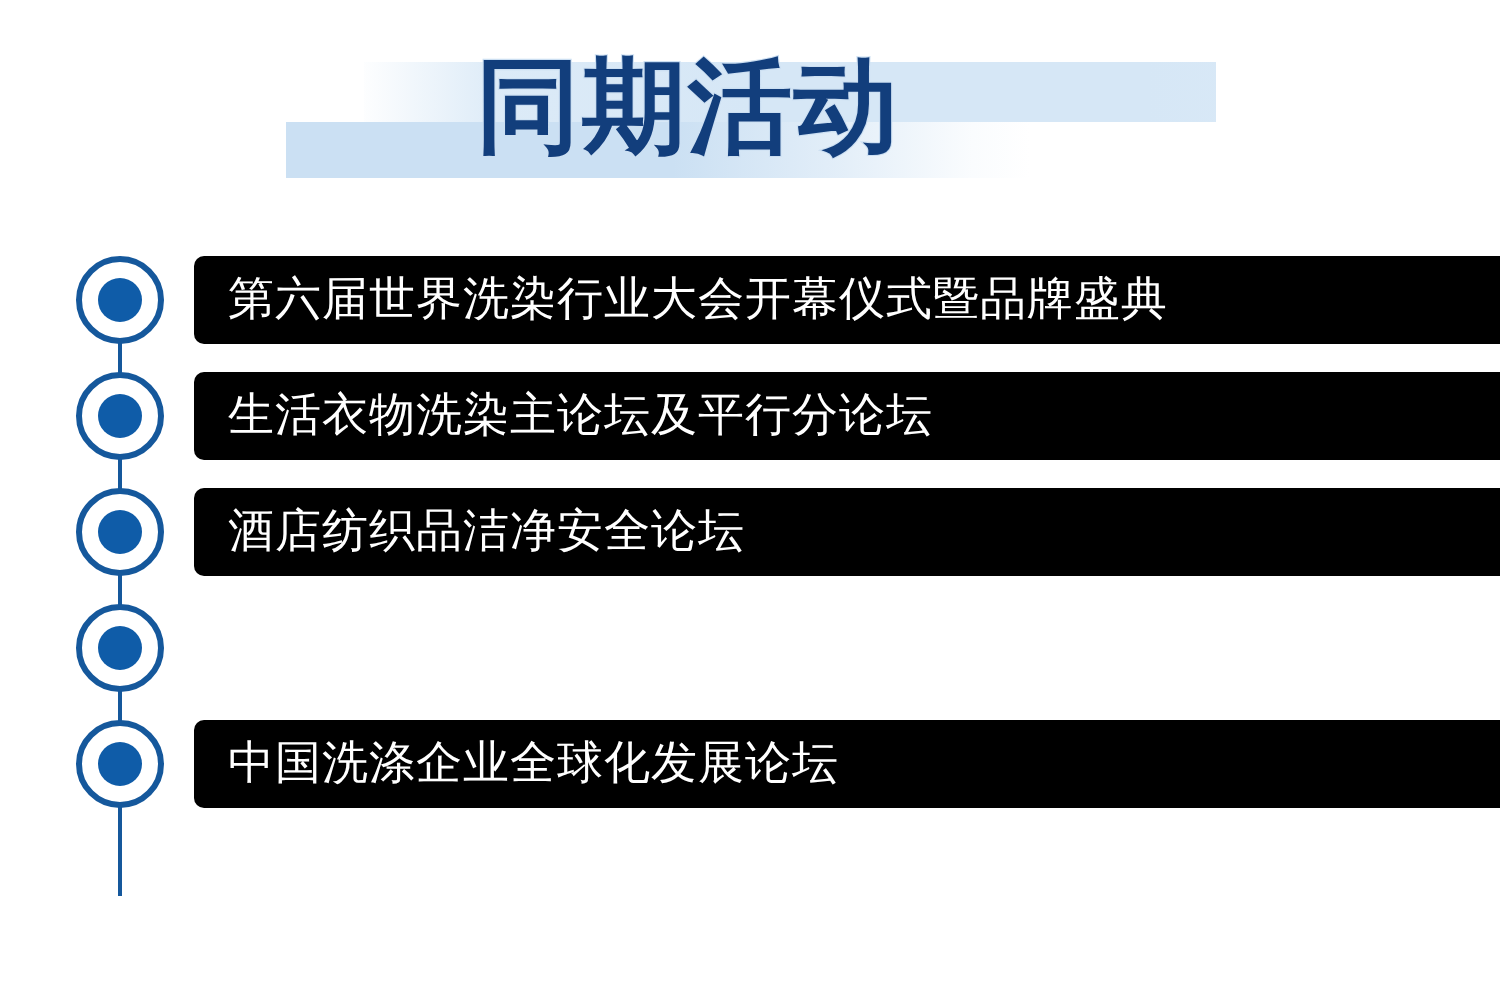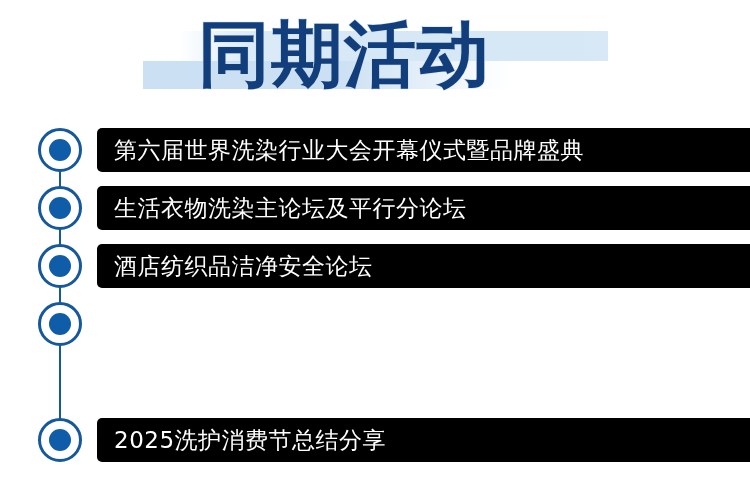--- a/index.html
+++ b/index.html
@@ -60,21 +60,21 @@
         rgba(203,224,243,0.10) 92%,
         rgba(203,224,243,0) 100%);
   }
 
   .title-text {
     position: absolute;
     left: 0;
     top: 14px;
     width: 688px;
     text-align: center;
-    font-size: 72px;
+    font-size: 52px;
     line-height: 80px;
     font-weight: 700;
     letter-spacing: 1px;
     color: #123e7c;
     -webkit-text-stroke: 1.1px #ccdff2;
     paint-order: stroke fill;
     white-space: nowrap;
   }
 
   
@@ -189,24 +189,24 @@
         <div class="bar-label">生活衣物洗染主论坛及平行分论坛</div>
       </div>
     </div>
 
     <div class="row" style="top:190px">
       <div class="marker">
         <div class="marker-dot"></div>
       </div>
     </div>
 
-
-    <div class="row" style="top:306px">
-      <div class="marker">
-        <div class="marker-dot"></div>
-      </div>
-      <div class="bar">
-        <div class="bar-label">2025洗护消费节总结分享</div>
-      </div>
-    </div>
+    <div class="row" style="top:248px">
+      <div class="marker">
+        <div class="marker-dot"></div>
+      </div>
+      <div class="bar">
+        <div class="bar-label">中国洗涤企业全球化发展论坛</div>
+      </div>
+    </div>
+
 
   </div>
 </div>
 
 </body></html>

